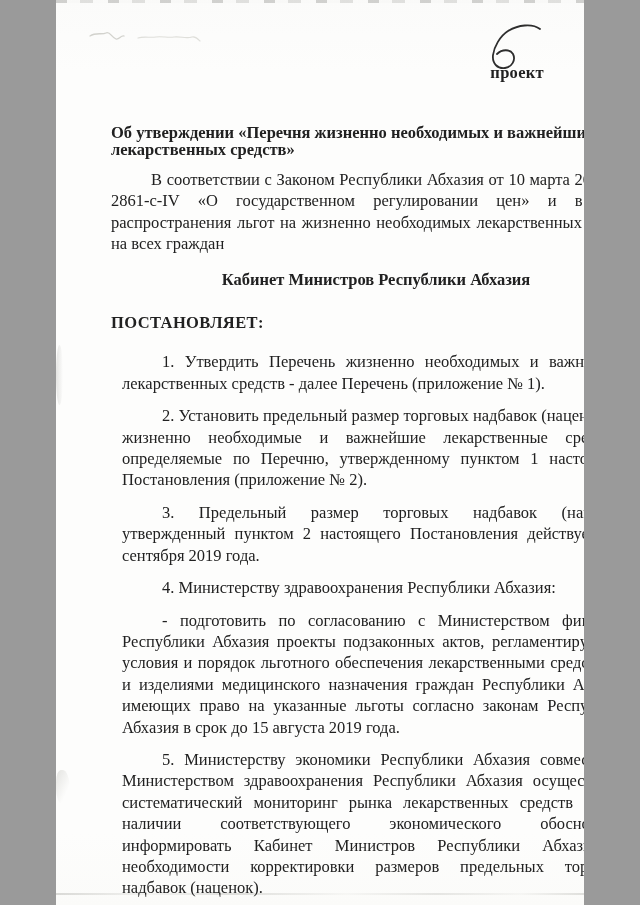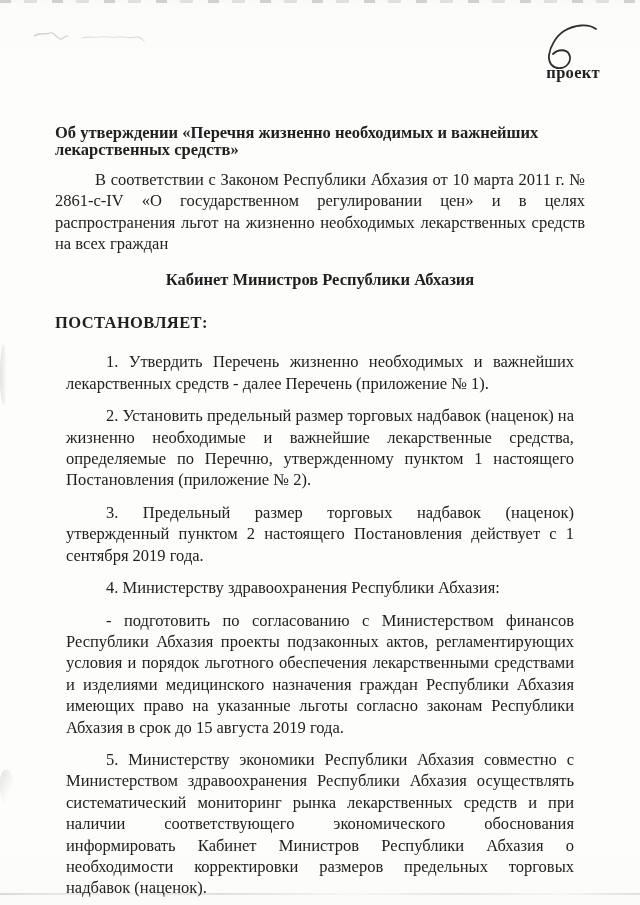--- a/index.html
+++ b/index.html
@@ -1,20 +1,20 @@
 <!DOCTYPE html>
 <html><head>
 <meta charset="utf-8">
 <style>
   * { box-sizing: border-box; }
   html, body { margin: 0; padding: 0; background: #9a9a9a; }
 
   .page {
     position: relative;
-    width: 640px;
+    width: 528px;
     height: 905px;
     margin: 0 auto;
     background: linear-gradient(180deg, #fbfbfa 0%, #fdfdfc 8%, #fdfdfc 92%, #fbfbf9 100%);
     overflow: hidden;
     font-family: "Liberation Serif", serif;
     color: #212121;
   }
 
   
   .scan-edge-top {

